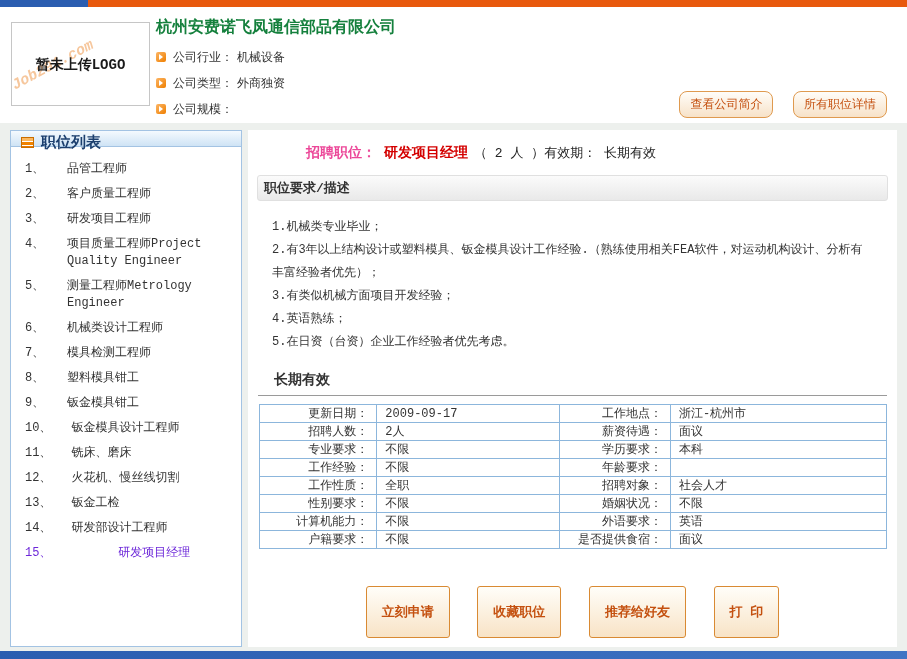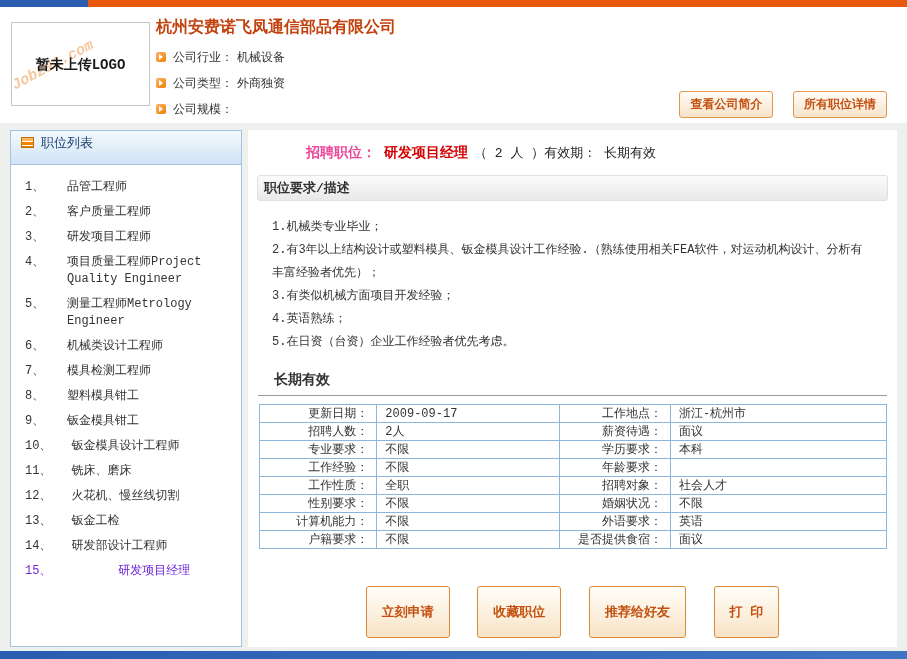--- a/index.html
+++ b/index.html
@@ -12,41 +12,41 @@
   
   .topbar { position:absolute; top:0; left:0; width:100%; height:7px; }
   .topbar-blue { position:absolute; left:0; top:0; width:88px; height:7px; background:#2a5db0; }
   .topbar-orange { position:absolute; left:88px; top:0; right:0; height:7px; background:#e8590d; }
 
   
   .header { position:absolute; top:7px; left:0; width:100%; height:116px; background:#fff; }
   .logo-box { position:absolute; left:11px; top:15px; width:139px; height:84px; border:1px solid #c6c6c6; background:#fff; overflow:hidden; }
   .logo-text { position:absolute; left:0; right:0; top:33px; text-align:center; font-weight:bold; font-size:14px; color:#1a1a1a; }
   .watermark { position:absolute; left:-4px; top:34px; transform:rotate(-28deg); color:#f6c79d; font-size:15px; font-weight:bold; font-style:italic; white-space:nowrap; }
-  .company-name { position:absolute; left:156px; top:10px; font-size:16px; font-weight:bold; color:#c2410c; }
+  .company-name { position:absolute; left:156px; top:10px; font-size:16px; font-weight:bold; color:#15803d; }
   .company-fields { position:absolute; left:156px; top:38px; }
   .field { height:26px; line-height:26px; font-size:12px; color:#333; }
   .bullet { display:inline-block; width:10px; height:10px; margin-right:7px; vertical-align:-1px;
             background:linear-gradient(135deg,#fcb565,#ef7f00); border-radius:2px; position:relative; }
   .bullet::after { content:''; position:absolute; left:3px; top:2px; border-left:4px solid #fff;
                    border-top:3px solid transparent; border-bottom:3px solid transparent; }
   .f-label { color:#333; }
   .f-value { color:#333; margin-left:4px; }
   .header-buttons { position:absolute; right:20px; top:84px; }
-  .hbtn { margin-left:10px; padding:4px 10px; font-size:12px; font-weight:bold; color:#c4500f;
-          background:linear-gradient(#fffdf9,#f7e2c8); border:1px solid #df9a4f; border-radius:3px;
+  .hbtn { margin-left:10px; padding:4px 10px; font-size:12px; font-weight:normal; color:#c4500f;
+          background:linear-gradient(#fffdf9,#f7e2c8); border:1px solid #df9a4f; border-radius:8px;
           cursor:pointer; font-family:inherit; }
 
   
   .content { position:absolute; top:123px; left:0; right:0; bottom:8px; background:#edf0ed; }
 
   
   .sidebar { position:absolute; left:10px; top:7px; width:232px; bottom:4px; background:#fff; border:1px solid #a3c3e3; }
-  .sb-header { height:34px; line-height:26px; background:linear-gradient(#f4fafe,#cfe3f5);
-               border-bottom:1px solid #a3c3e3; font-size:13px; font-weight:normal; color:#1c3f6e; padding-left:10px; }
+  .sb-header { height:16px; line-height:26px; background:linear-gradient(#f4fafe,#cfe3f5);
+               border-bottom:1px solid #a3c3e3; font-size:15px; font-weight:bold; color:#1c3f6e; padding-left:10px; }
   .sb-icon { display:inline-block; width:13px; height:11px; margin-right:7px; vertical-align:-1px;
              background:linear-gradient(180deg,#fbb860 0 3px,#fff 3px 4px,#f08300 4px 7px,#fff 7px 8px,#e87a00 8px 11px);
              border:1px solid #c96d00; }
   .sb-list { padding:10px 4px 10px 8px; }
   .s-item { display:flex; font-size:12px; line-height:17px; padding:4px 0; color:#333; cursor:pointer; }
   .s-item .num { flex:0 0 28px; padding-left:6px; }
   .s-item .lbl { flex:1;margin-left:20px; }
   .s-item.active { color:#6d28d9;text-align:center; }
 
   

